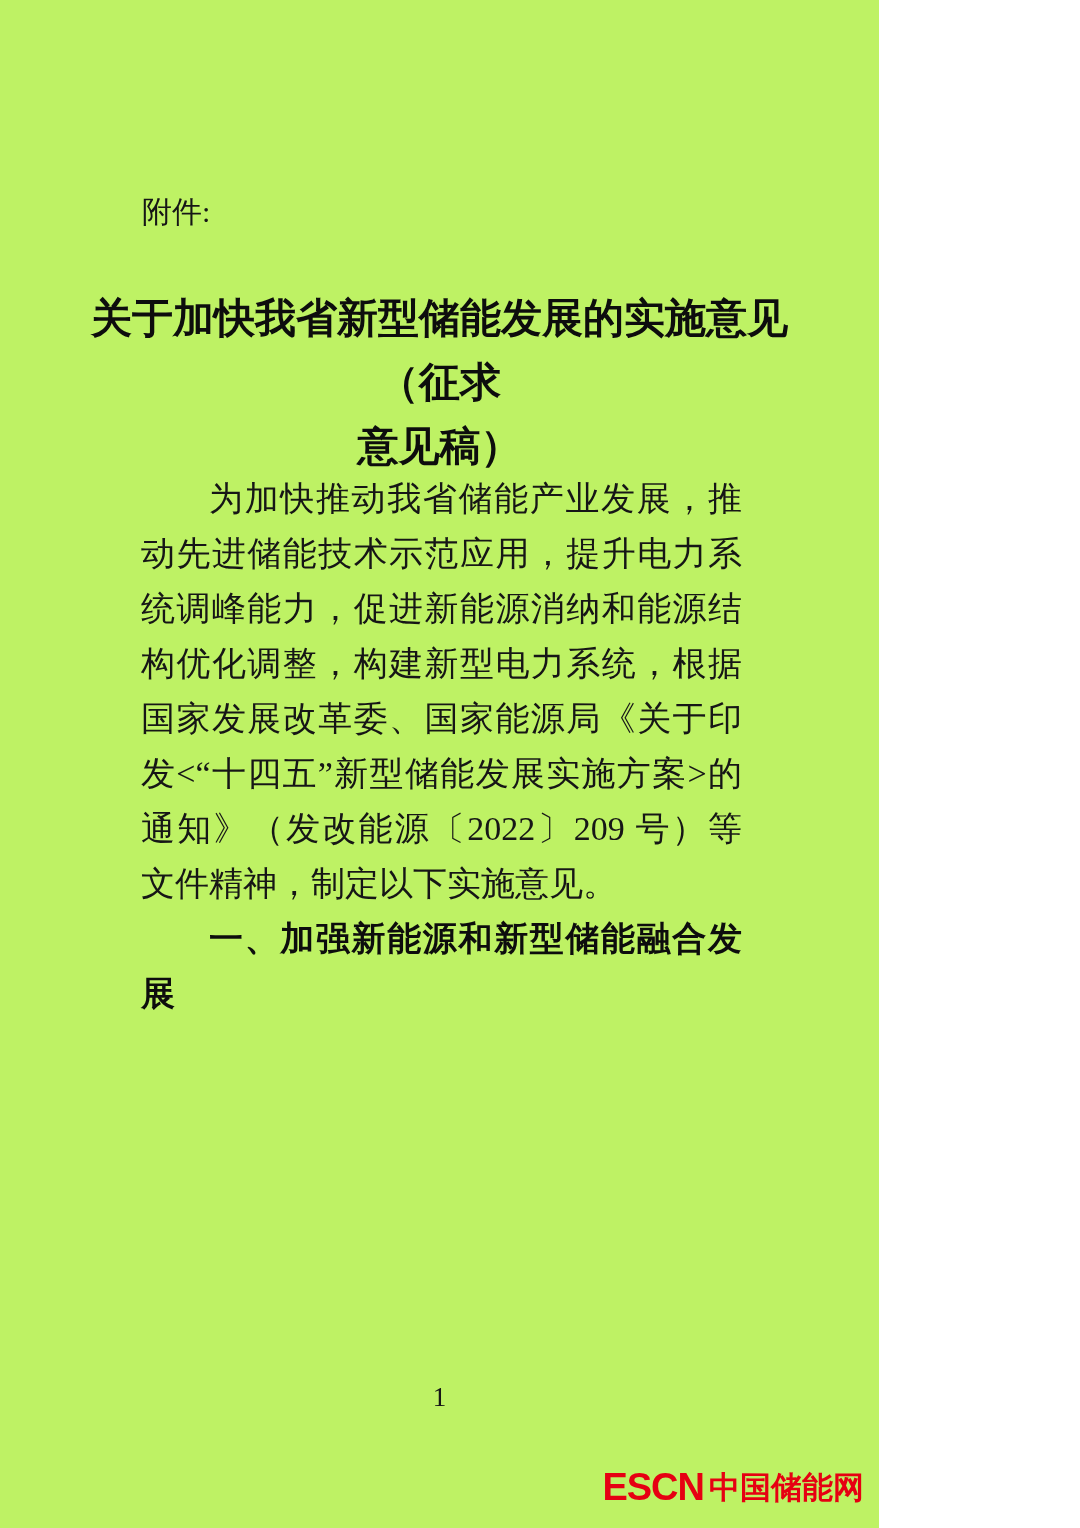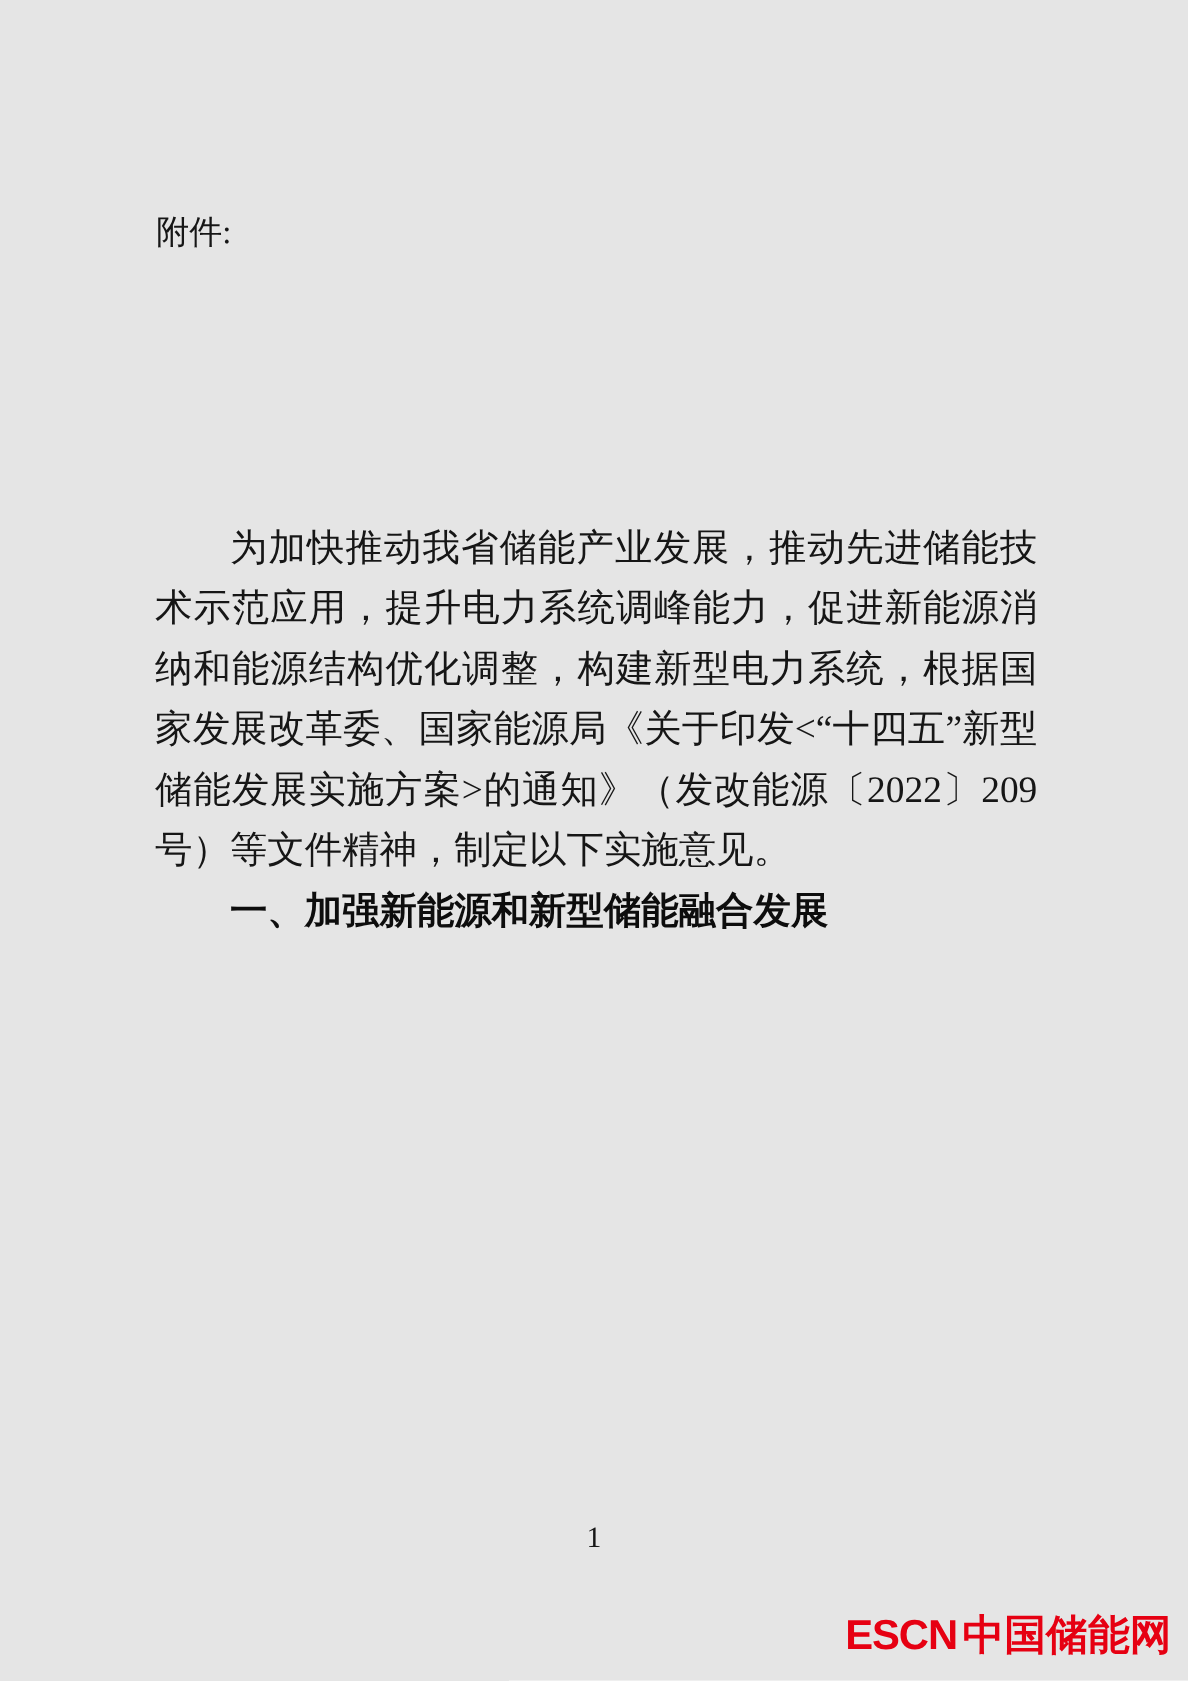--- a/index.html
+++ b/index.html
@@ -2,23 +2,23 @@
 <html><head>
 <meta charset="utf-8">
 <style>
   html, body {
     margin: 0;
     padding: 0;
     background: #ffffff;
   }
   .page {
     position: relative;
-    width: 1080px;
+    width: 879px;
     height: 1528px;
-    background: #e5e5e5;
+    background: #bef264;
     font-family: "Liberation Serif", "DejaVu Serif", serif;
     color: #161616;
     overflow: hidden;
   }
   .attachment {
     position: absolute;
     left: 142px;
     top: 192px;
     font-size: 30px;
     line-height: 40px;
@@ -76,33 +76,35 @@
     font-family: "Liberation Sans", "DejaVu Sans", sans-serif;
     font-weight: 900;
     font-size: 38px;
     line-height: 1;
     letter-spacing: -1px;
     text-align: center;
   }
   .logo-cn {
     font-family: "Liberation Sans", "DejaVu Sans", sans-serif;
     font-weight: 900;
-    font-size: 38px;
+    font-size: 31px;
     line-height: 1;
     margin-left: 5px;
   }
 </style>
 </head>
 <body>
 
 <div class="page">
 
   <div class="attachment">附件:</div>
 
   <h1 class="doc-title">
+    <span>关于加快我省新型储能发展的实施意见（征求</span>
+    <span>意见稿）</span>
   </h1>
 
   <div class="content">
 
     <p>
       <span>为加快推动我省储能产业发展，推动先进储能技术示范应用，提升电力系统调峰能力，促进新能源消纳和能源结构优化调整，构建新型电力系统，根据国家发展改革委、国家能源局《关于印发&lt;“十四五”新型储能发展实施方案&gt;的通知》（发改能源〔2022〕209 号）等文件精神，制定以下实施意见。</span>
     </p>
 
     <p class="hei">
       <span>一、加强新能源和新型储能融合发展</span>

